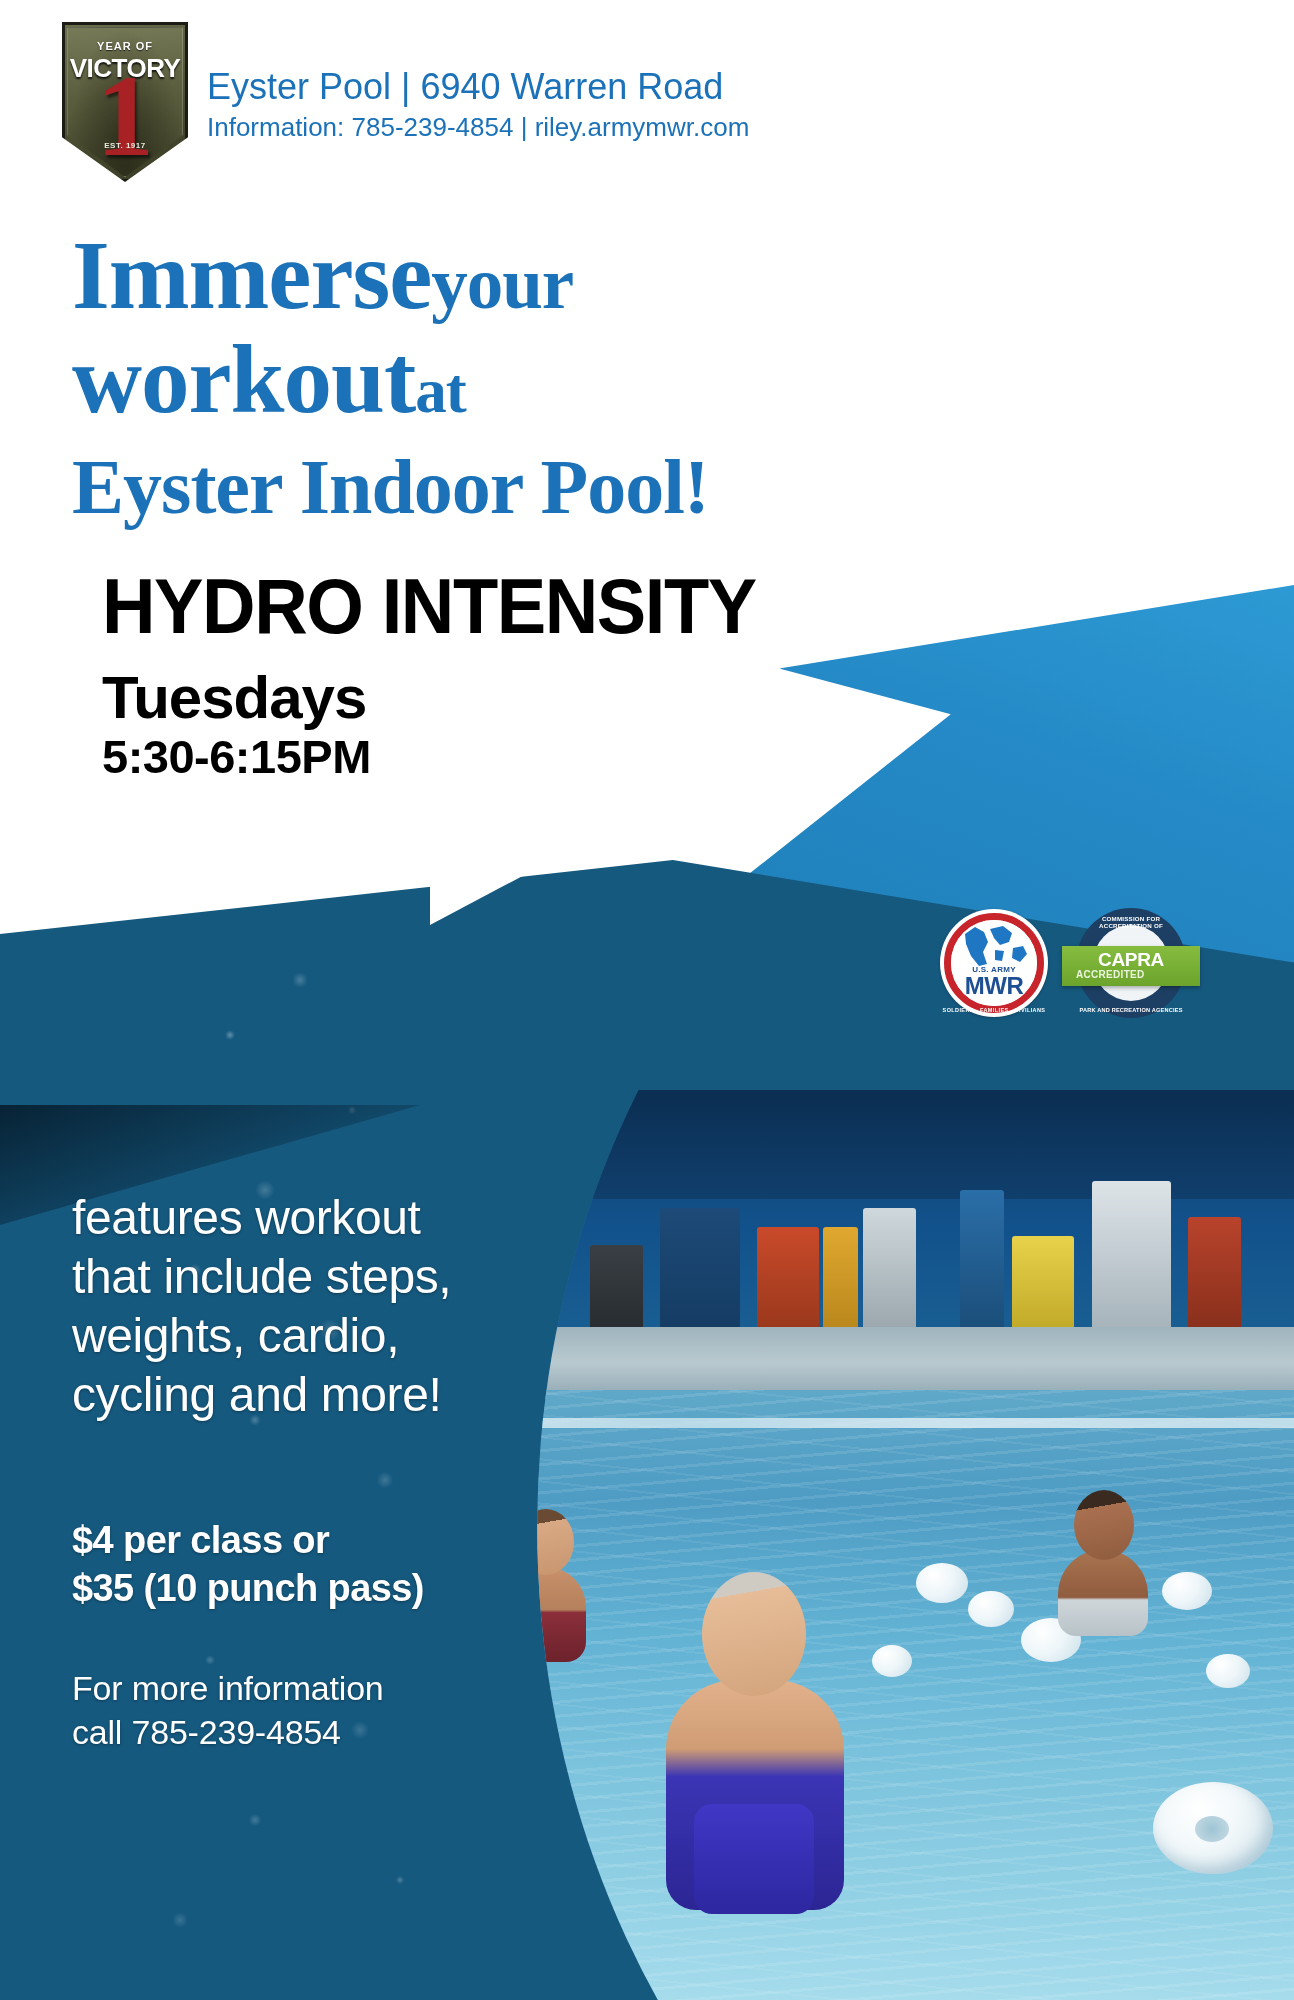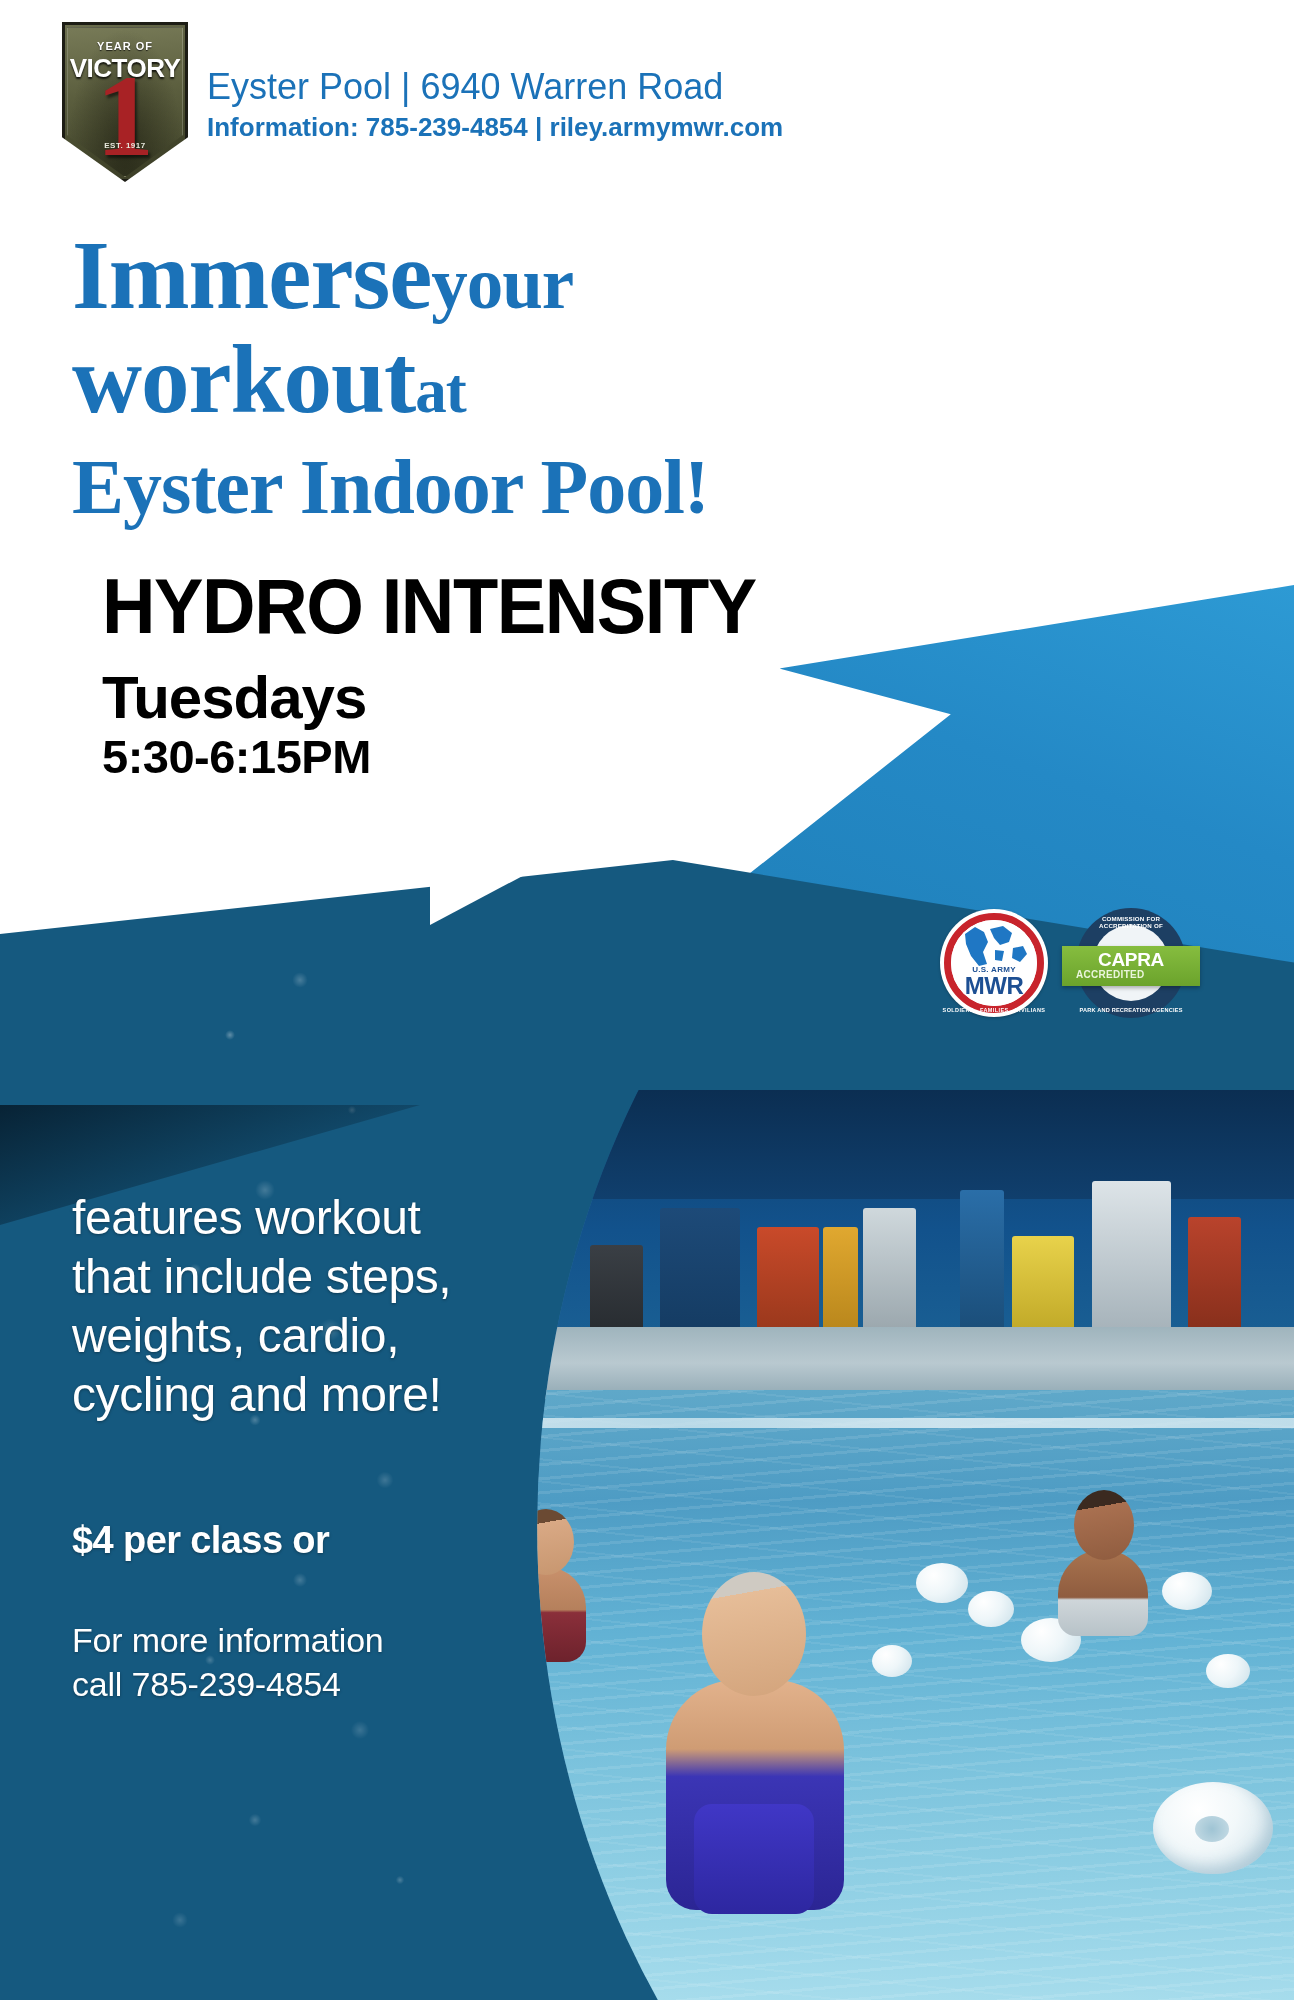--- a/index.html
+++ b/index.html
@@ -112,21 +112,21 @@
     font-size: 36px;
     line-height: 46px;
     font-weight: normal;
     letter-spacing: 0px;
     white-space: nowrap;
   }
   .header-line2 {
     color: #1b72b8;
     font-size: 26px;
     line-height: 34px;
-    font-weight: bold;
+    font-weight: normal;
     white-space: nowrap;
   }
 
   
   .headline {
     position: absolute;
     left: 72px;
     top: 228px;
     z-index: 40;
     color: #1b72b8;
@@ -631,17 +631,18 @@
       <div class="capra-bottom">PARK AND RECREATION AGENCIES</div>
       <div class="capra-band"></div>
       <div class="capra-name">CAPRA</div>
       <div class="capra-accr">ACCREDITED</div>
     </div>
   </div>
 
   <div class="copy">
     <div class="copy-features">features workout that include steps, weights, cardio, cycling and more!</div>
     <div class="copy-price">$4 per class or</div>
+    <div class="copy-price" style="margin-top:0">$35 (10 punch pass)</div>
     <div class="copy-contact">For more information</div>
     <div class="copy-contact" style="margin-top:0">call 785-239-4854</div>
   </div>
 
 </div>
 
 </body></html>

